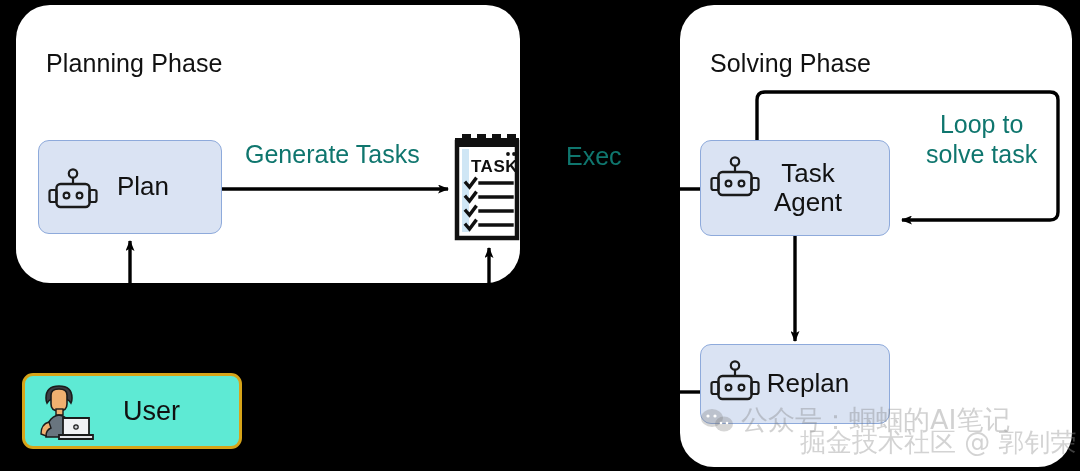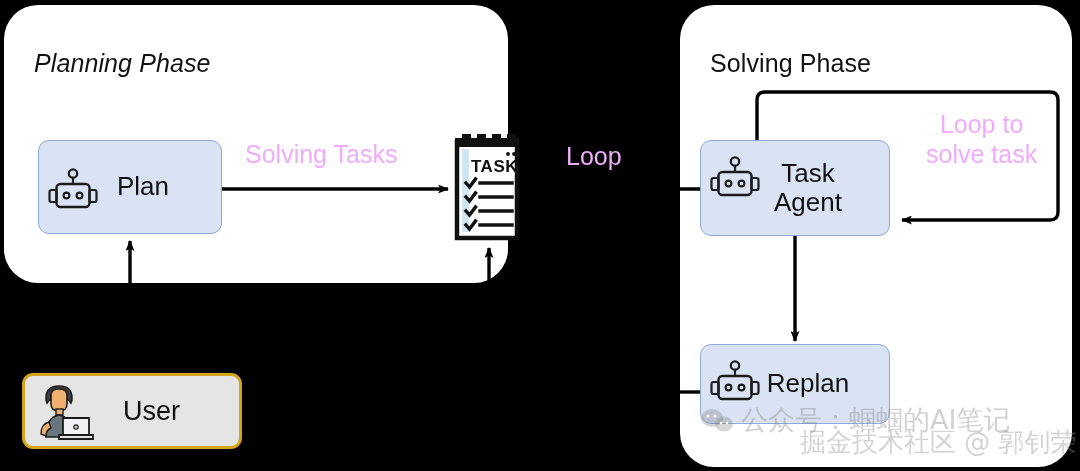--- a/index.html
+++ b/index.html
@@ -16,21 +16,21 @@
     font-family: "Liberation Sans", sans-serif;
   }
 
   
   .panel {
     position: absolute;
     background: #ffffff;
     border-radius: 34px;
     box-sizing: border-box;
   }
-  #panel-planning { left: 4px;  top: 5px;  width: 504px; height: 278px; font-style: italic; }
+  #panel-planning { left: 16px;  top: 5px;  width: 504px; height: 278px; }
   #panel-solving  { left: 680px; top: 5px; width: 392px; height: 462px; }
 
   .panel-title {
     position: absolute;
     font-size: 25px;
     color: #111111;
     white-space: nowrap;
     letter-spacing: 0.1px;
   }
   #title-planning { left: 30px; top: 44px; }
@@ -76,21 +76,21 @@
   #node-replan .robot-icon     { top: 14px; transform: none; }
 
   
   #node-user {
     position: absolute;
     left: 22px;
     top: 373px;
     width: 220px;
     height: 76px;
     box-sizing: border-box;
-    background: #e5e5e5;
+    background: #5eead4;
     border: 3px solid #d6a419;
     border-radius: 11px;
     display: flex;
     align-items: center;
     z-index: 6;
   }
   #node-user .user-icon {
     position: absolute;
     left: 8px;
     top: 6px;
@@ -123,21 +123,21 @@
     width: 1080px;
     height: 471px;
     overflow: visible;
     pointer-events: none;
   }
   #conn-under { z-index: 3; }
 
   .edge-label {
     position: absolute;
     font-size: 25px;
-    color: #f0abfc;
+    color: #0f766e;
     white-space: pre-line;
     z-index: 8;
   }
   #label-generate-tasks { left: 245px; top: 140px; }
   #label-exec           { left: 566px; top: 142px; }
   #label-loop {
     left: 926px;
     top: 110px;
     text-align: center;
     line-height: 1.18;
@@ -198,23 +198,23 @@
 
     <line x1="130" y1="372" x2="489" y2="372" stroke="#000000" stroke-width="0"></line>
 
     <path d="M 757 140 L 757 100 Q 757 92 765 92 L 1050 92 Q 1058 92 1058 100 L 1058 212 Q 1058 220 1050 220 L 902 220" fill="none" stroke="#000000" stroke-width="3.4" marker-end="url(#arrowhead)"></path>
 
     <line x1="795" y1="236" x2="795" y2="341" stroke="#000000" stroke-width="3.4" marker-end="url(#arrowhead)"></line>
 
     <path d="M 700 392 L 672 392" fill="none" stroke="#000000" stroke-width="3.4"></path>
   </svg>
 
-  <div class="edge-label" id="label-generate-tasks">Solving Tasks</div>
-
-  <div class="edge-label" id="label-exec">Loop</div>
+  <div class="edge-label" id="label-generate-tasks">Generate Tasks</div>
+
+  <div class="edge-label" id="label-exec">Exec</div>
 
   <div class="edge-label" id="label-loop">Loop to
 solve task</div>
 
   <div class="node node-blue" id="node-plan">
     <svg class="robot-icon" viewBox="0 0 52 52">
       <circle cx="26" cy="6.5" r="4.2" fill="none" stroke="#1b1b1b" stroke-width="2.2"></circle>
       <line x1="26" y1="10.7" x2="26" y2="17" stroke="#1b1b1b" stroke-width="2.2"></line>
       <rect x="9.5" y="17" width="33" height="23" rx="4" fill="none" stroke="#1b1b1b" stroke-width="2.4"></rect>
       <rect x="2.5" y="23" width="7" height="12" rx="2" fill="none" stroke="#1b1b1b" stroke-width="2.2"></rect>

